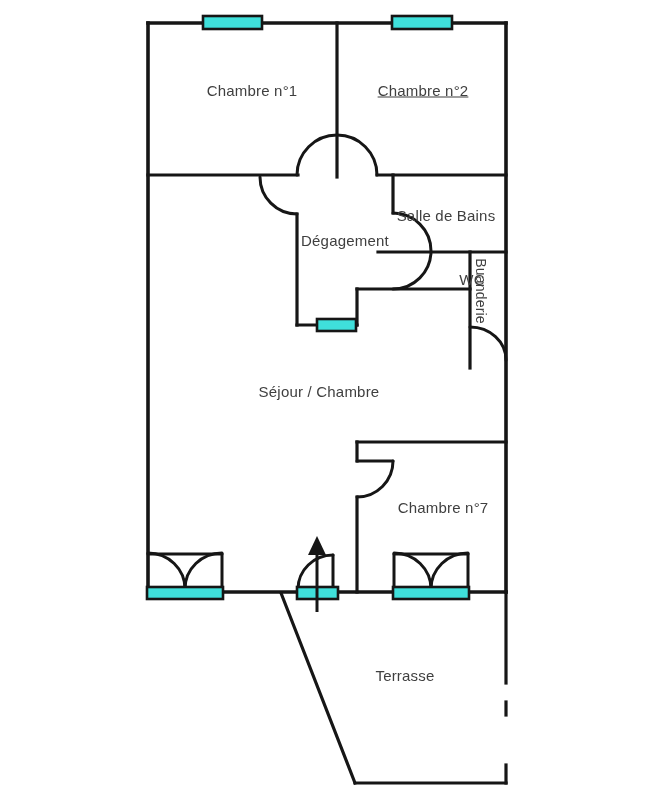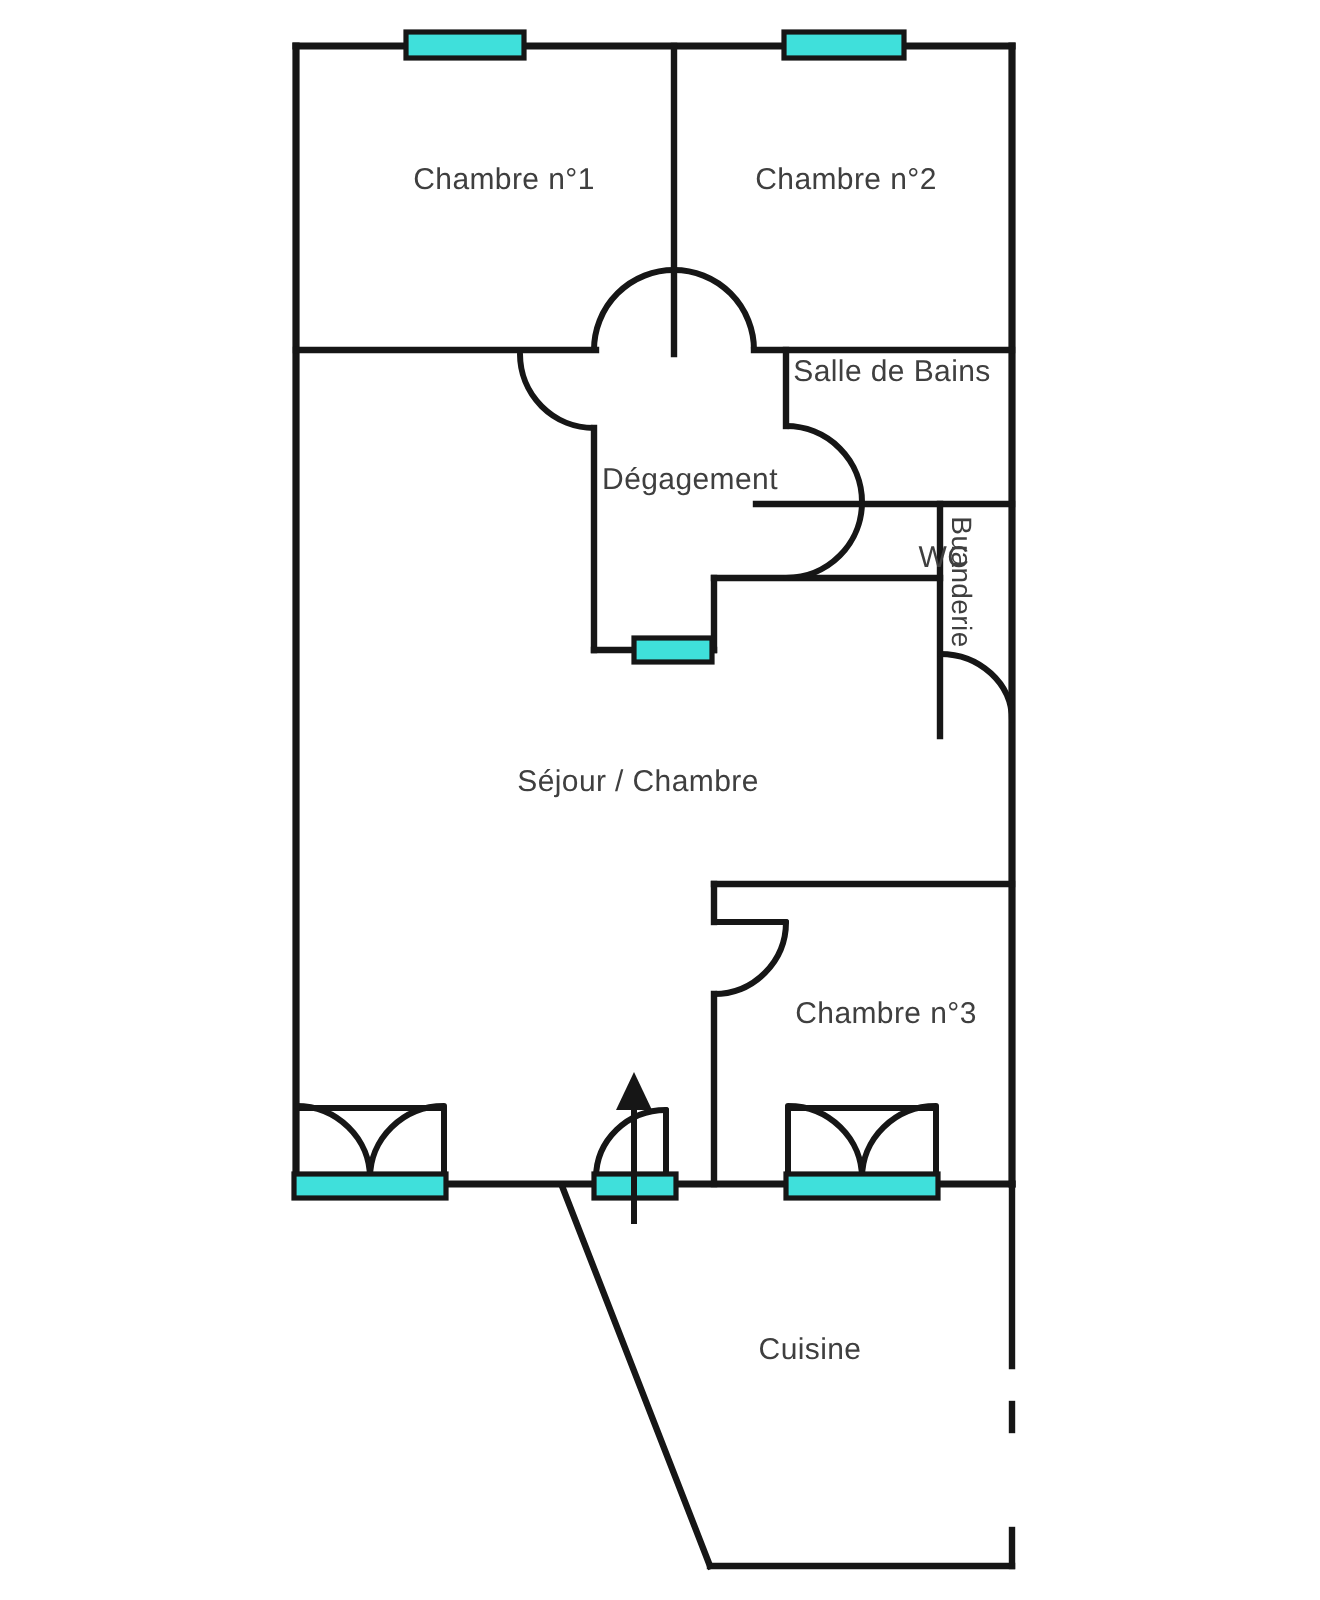--- a/index.html
+++ b/index.html
@@ -111,21 +111,21 @@
       <rect x="393" y="587" width="76" height="12" fill="#3fe0db"></rect>
     </g>
 
     <g>
       <line x1="317" y1="612" x2="317" y2="553" stroke-width="3" stroke="#161616"></line>
       <polygon points="317,536 308,555 326,555" fill="#161616"></polygon>
     </g>
   </svg>
 
   <div class="room-label" style="left:252px;top:90px;">Chambre n°1</div>
-  <div class="room-label" style="left:423px;top:90px;">Chambre n°2</div>
-  <div class="room-label" style="left:446px;top:186px;">Salle de Bains</div>
+  <div class="room-label" style="left:423px;top:90px;text-decoration:underline;">Chambre n°2</div>
+  <div class="room-label" style="left:446px;top:215px;">Salle de Bains</div>
   <div class="room-label" style="left:345px;top:240px;text-align:right;">Dégagement</div>
   <div class="room-label" style="left:472px;top:279px;">WC</div>
   <div class="room-label vertical" style="left:481px;top:291px;">Buanderie</div>
   <div class="room-label" style="left:319px;top:391px;">Séjour / Chambre</div>
-  <div class="room-label" style="left:443px;top:507px;">Chambre n°3</div>
-  <div class="room-label" style="left:405px;top:675px;">Cuisine</div>
+  <div class="room-label" style="left:443px;top:507px;">Chambre n°7</div>
+  <div class="room-label" style="left:405px;top:675px;">Terrasse</div>
 </div>
 
 </body></html>

